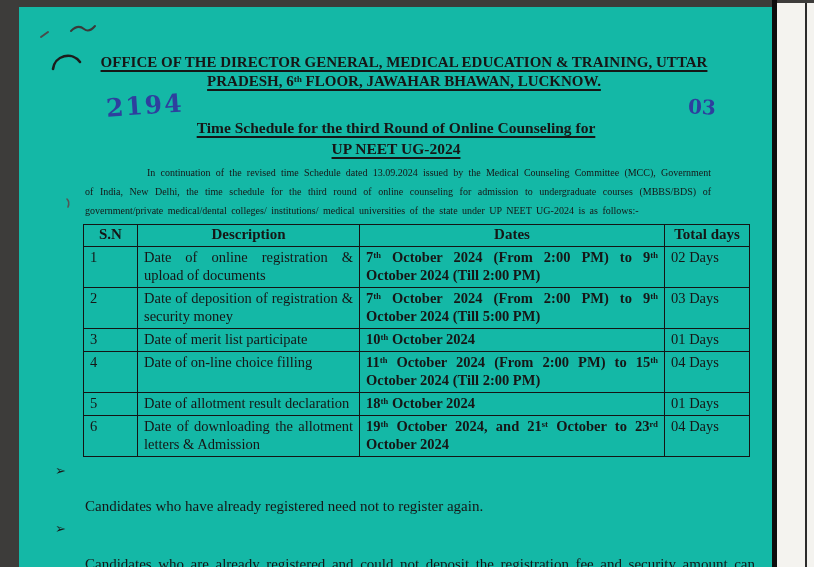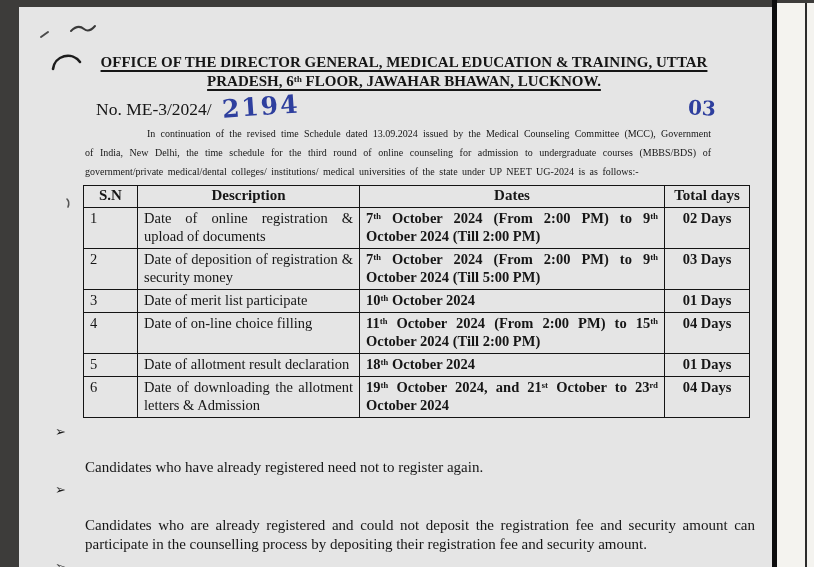--- a/index.html
+++ b/index.html
@@ -3,21 +3,21 @@
 <meta charset="utf-8">
 <style>
   html,body{margin:0;padding:0;}
   body{
     width:814px;height:567px;position:relative;overflow:hidden;
     background:#3d3c3a;
     font-family:"Liberation Serif","DejaVu Serif",serif;
   }
   .page{
     position:absolute;left:19px;top:7px;width:754px;height:560px;
-    background:#e5e5e5;color:#161616;overflow:hidden;
+    background:#14b8a6;color:#161616;overflow:hidden;
   }
   .fold-line{position:absolute;left:772px;top:0;width:5px;height:567px;background:#0d0d0d;}
   .adjacent-page{position:absolute;left:777px;top:3px;width:37px;height:564px;background:#f4f3ef;}
   .adjacent-thin-line{position:absolute;left:805px;top:3px;width:2px;height:564px;background:#2b2b2b;}
 
   .pen-marks{position:absolute;left:8px;top:6px;pointer-events:none;}
 
   .office-header{
     margin:46px 42px 0 58px;text-align:center;font-weight:bold;font-size:15px;line-height:19px;
   }
@@ -52,21 +52,21 @@
     table-layout:fixed;
   }
   table.schedule th,table.schedule td{
     border:1.6px solid #141414;padding:1px 6px 3px;vertical-align:top;line-height:18px;
   }
   table.schedule th{font-size:15px;font-weight:bold;text-align:center;padding-top:0;}
   th.col-dates{text-align:center;padding-left:112px;}
   td.c-sn{padding-left:9px;}
   td.c-desc{text-align:justify;}
   td.c-dates{text-align:justify;font-weight:bold;}
-  td.c-days{text-align:center;font-weight:bold;}
+  td.c-days{}
   td.vbottom{vertical-align:bottom;}
 
   .notes{margin:3px 18px 0 36px;}
   .note{display:flex;font-size:15px;line-height:19.5px;margin-top:1px;}
   .note .bullet{flex:0 0 30px;font-size:13px;padding-top:1px;color:#1a1a1a;}
   .note .text{flex:1;text-align:justify;margin-top:37px;}
 </style>
 </head>
 <body>
 
@@ -79,28 +79,31 @@
     <path d="M 40 186 q 3 3 1 8" stroke="#555" stroke-width="1.6" fill="none" stroke-linecap="round"></path>
   </svg>
 
   <div class="office-header">
     <span class="u">OFFICE OF THE DIRECTOR GENERAL, MEDICAL EDUCATION &amp; TRAINING, UTTAR</span><br>
     <span class="u">PRADESH, 6ᵗʰ FLOOR, JAWAHAR BHAWAN, LUCKNOW.</span>
   </div>
 
   <div class="ref-row">
     <span class="ref-left">
-      <span>No. ME-3/2024/</span>
       <span class="hw-number">2194</span>
     </span>
     <span class="ref-right">
       <span class="hw-date">03</span>
     </span>
   </div>
 
+  <div class="doc-title">
+    <span class="u">Time Schedule for the third Round of Online Counseling for</span><br>
+    <span class="u">UP NEET UG-2024</span>
+  </div>
 
   <div class="intro">In continuation of the revised time Schedule dated 13.09.2024 issued by the Medical Counseling Committee (MCC), Government of India, New Delhi, the time schedule for the third round of online counseling for admission to undergraduate courses (MBBS/BDS) of government/private medical/dental colleges/ institutions/ medical universities of the state under UP NEET UG-2024 is as follows:-</div>
 
   <table class="schedule">
     <colgroup>
       <col style="width:54px">
         <col style="width:222px">
         <col style="width:305px">
         <col style="width:85px">
     </colgroup>

